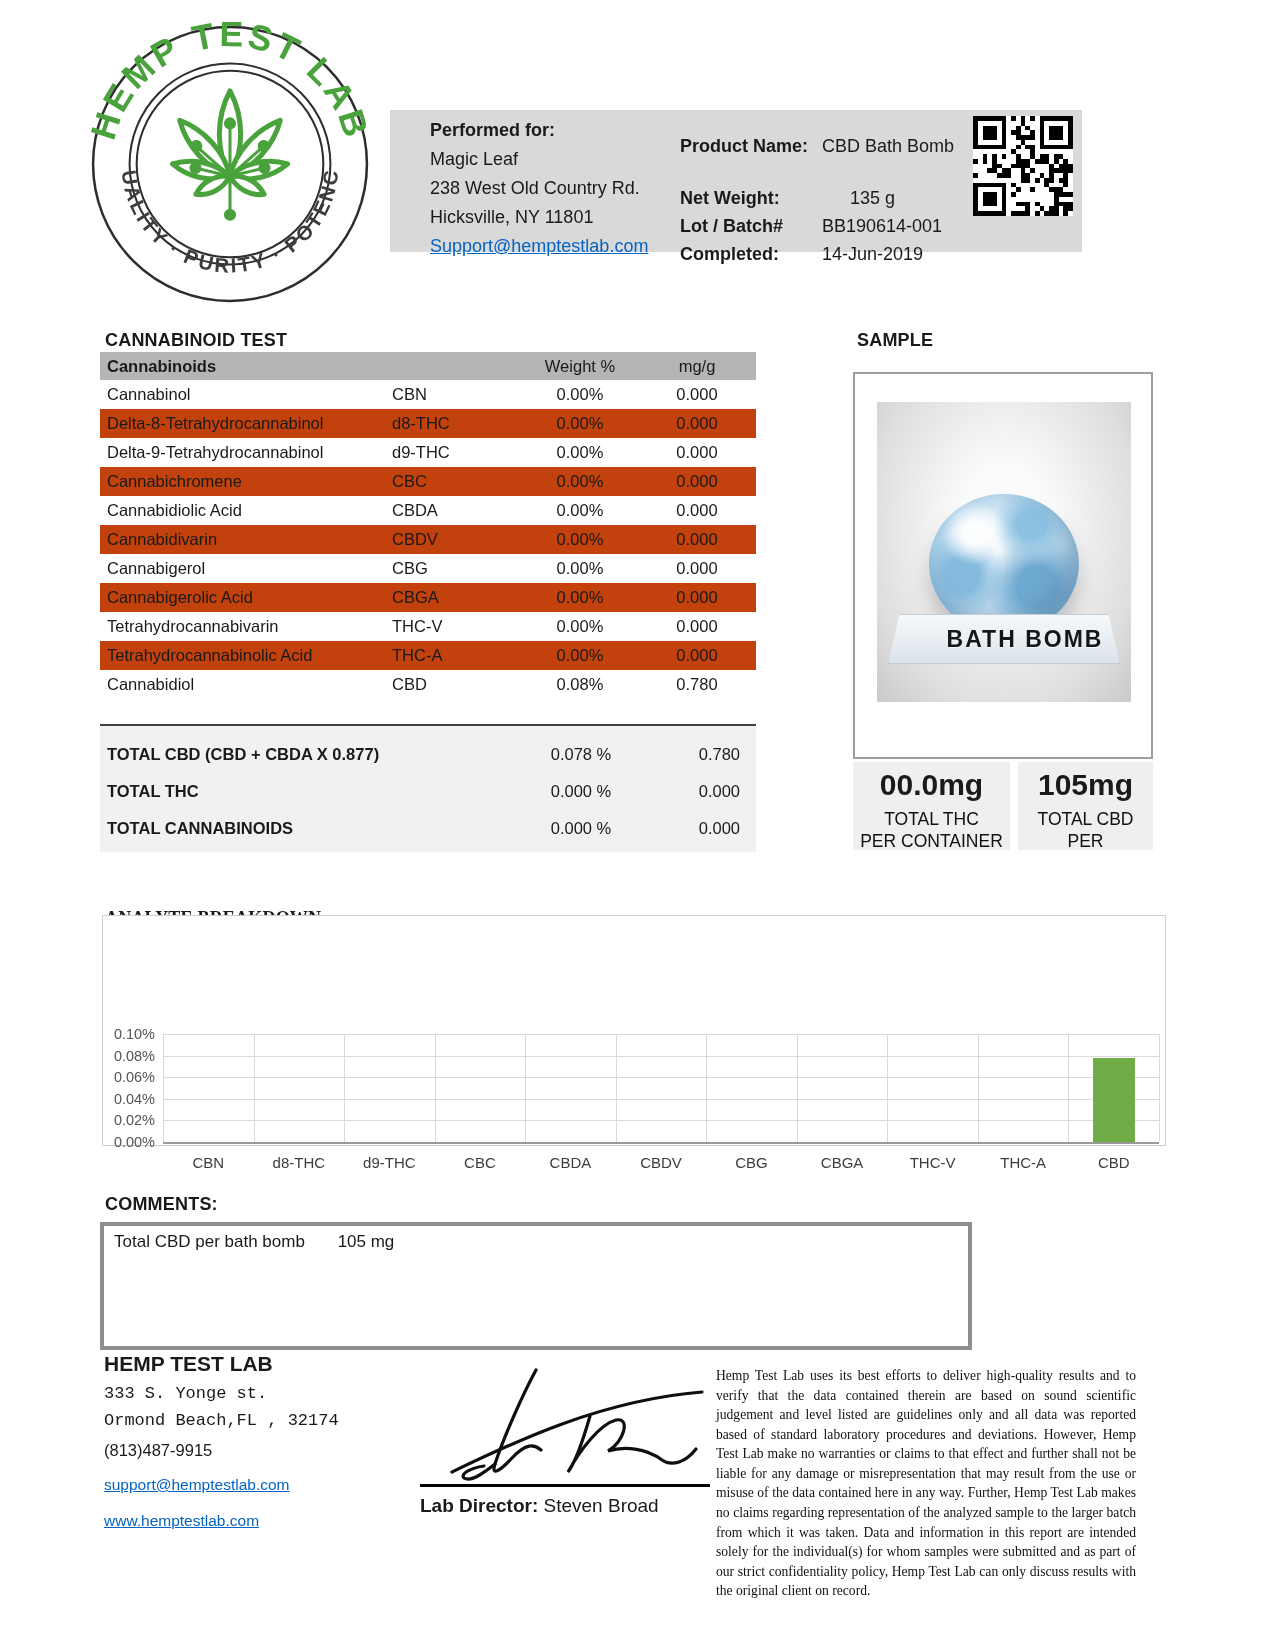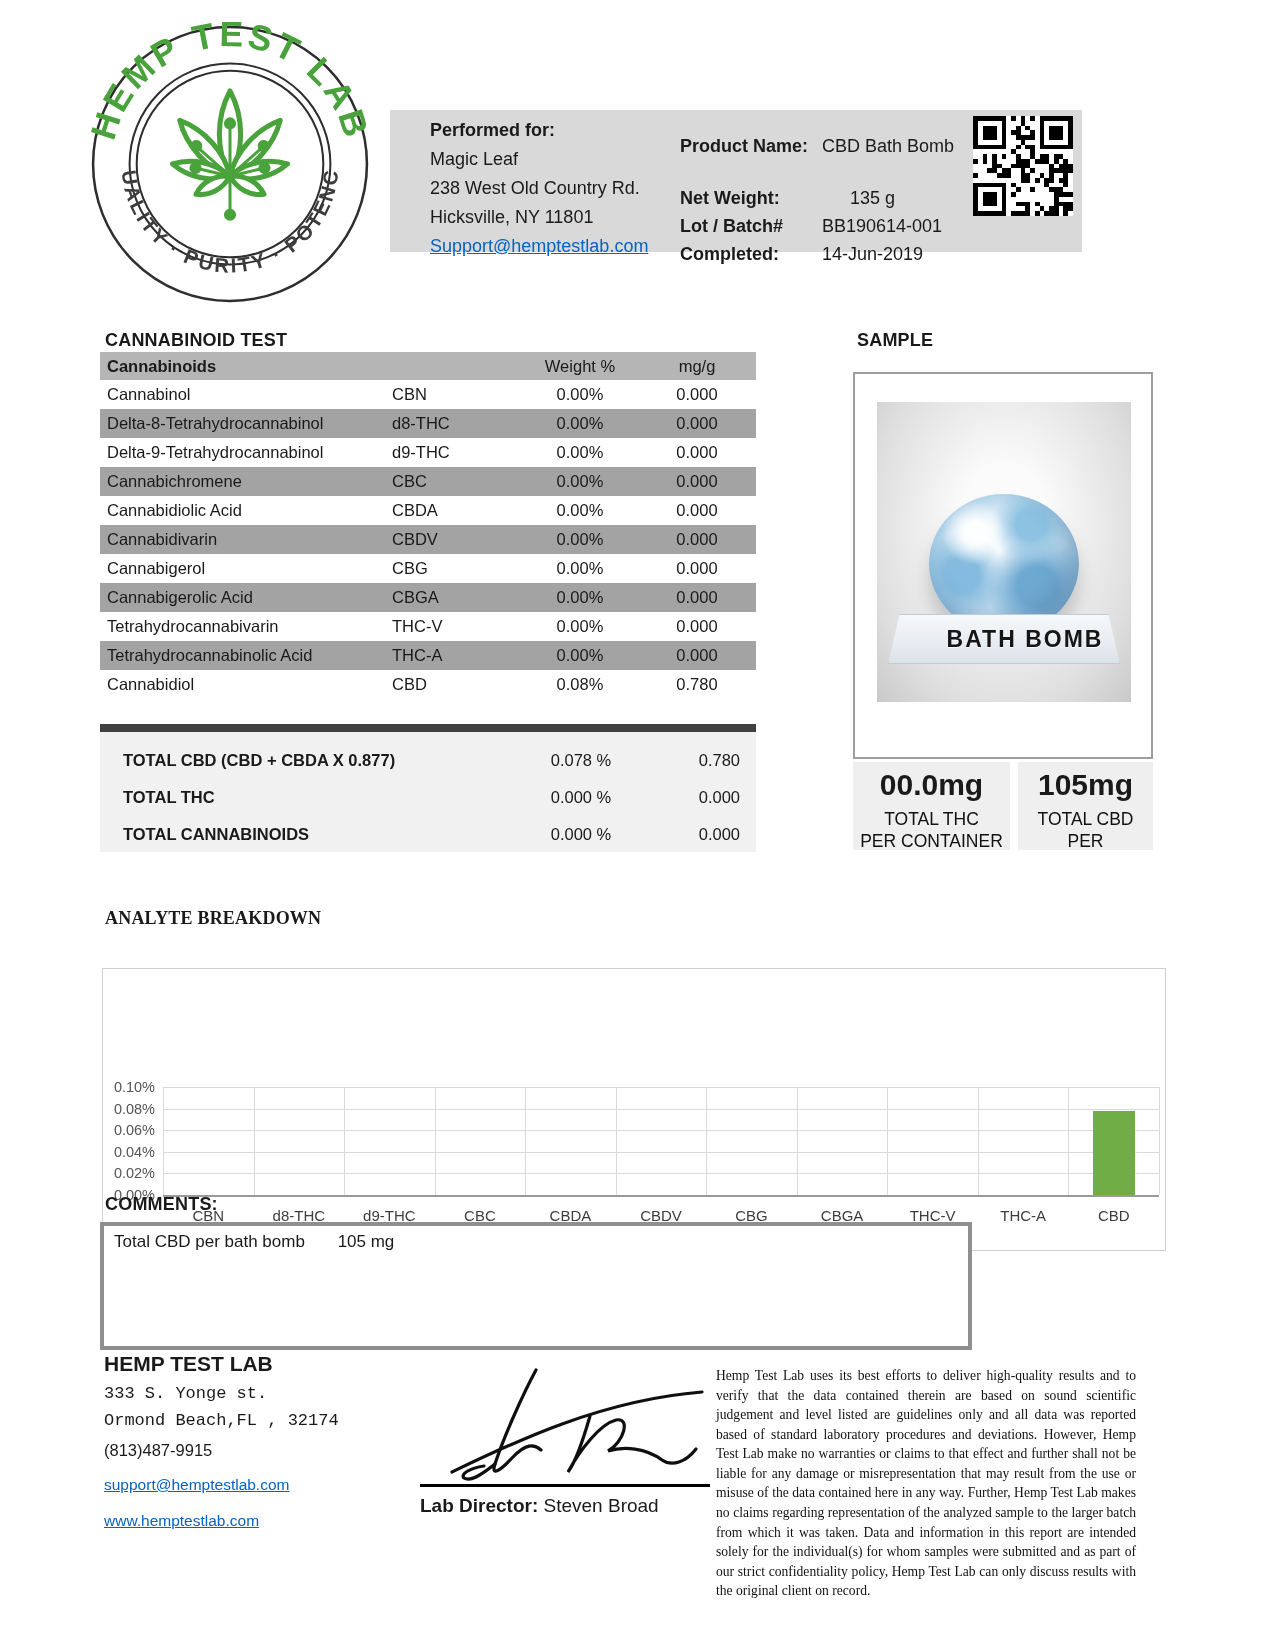--- a/index.html
+++ b/index.html
@@ -26,24 +26,24 @@
 
   
   table.cann { position:absolute; left:100px; top:352px; width:656px; border-collapse:collapse; font-size:16.5px; }
   table.cann th { background:#b5b5b5; font-weight:normal; text-align:center; height:28px; }
   table.cann th:first-child { text-align:left; font-weight:bold; padding-left:7px; }
   table.cann td { height:29px; padding:0; }
   table.cann td:nth-child(1) { padding-left:7px; width:292px; }
   table.cann td:nth-child(2) { width:130px; }
   table.cann td:nth-child(3) { width:116px; text-align:center; }
   table.cann td:nth-child(4) { width:118px; text-align:center; }
-  table.cann tr.alt { background:#a3a3a3; }
+  table.cann tr.alt { background:#c2410c; }
 
   .totals { position:absolute; left:100px; top:724px; width:656px; height:128px;
-    background:#f1f1f1; border-top:8px solid #404040; padding-top:10px;padding-left:16px; }
+    background:#f1f1f1; border-top:2px solid #404040; padding-top:10px; }
   .tot-row { display:flex; align-items:center; height:37px; font-size:16.5px; }
   .tot-row .tlbl { flex:1; font-weight:bold; padding-left:7px; }
   .tot-row .tw { width:130px; text-align:center; }
   .tot-row .tm { width:110px; text-align:right; padding-right:16px; }
 
   
   .sample-box { position:absolute; left:853px; top:372px; width:300px; height:387px;
     border:2px solid #9e9e9e; background:#fff; }
   .sample-photo { position:absolute; left:22px; top:28px; width:254px; height:300px;
     background:radial-gradient(ellipse at 50% 42%, #fbfbfb 25%, #dedede 75%, #c9c9c9 100%); }
@@ -64,21 +64,21 @@
   .bomb-caption { font-weight:bold; font-size:23px; letter-spacing:2px; color:#161616;
     text-shadow:0 1px 0 rgba(255,255,255,.7);margin-left:42px; }
 
   .mg-box { position:absolute; top:762px; height:88px; background:#efefef; text-align:center; }
   .mg-box .big { font-size:30px; font-weight:bold; margin-top:6px; }
   .mg-box .sm { font-size:17.5px; line-height:22px; margin-top:6px; color:#111; }
   .mg-thc { left:853px; width:157px; }
   .mg-cbd { left:1018px; width:135px; }
 
   
-  .chart-box { position:absolute; left:102px; top:968px; width:1064px; height:283px;
+  .chart-box { position:absolute; left:102px; top:915px; width:1064px; height:231px;
     border:1.5px solid #cfcfcf; background:#fff; }
   .gl-h { position:absolute; height:1px; background:#d9d9d9; }
   .gl-v { position:absolute; width:1px; background:#d9d9d9; }
   .axis-x { position:absolute; height:2px; background:#9a9a9a; }
   .ytick { position:absolute; font-size:14.5px; color:#555; transform:translateY(-50%); text-align:right; width:52px; }
   .xtick { position:absolute; font-size:15px; color:#3d3d3d; transform:translateX(-50%); white-space:nowrap; }
   .bar { position:absolute; }
 
   
   .comments-box { position:absolute; left:100px; top:1222px; width:872px; height:128px;

